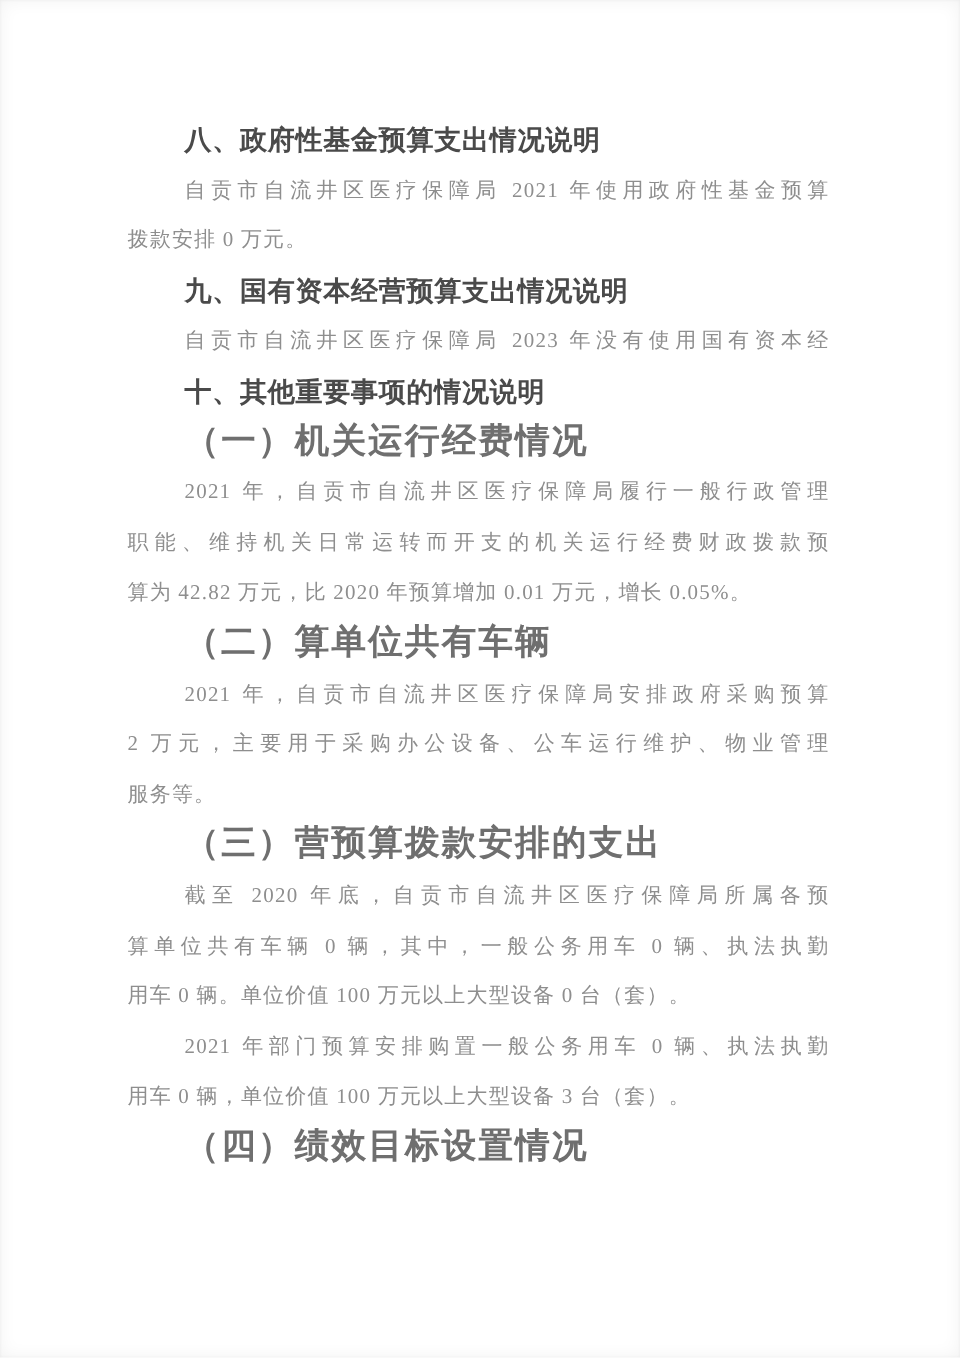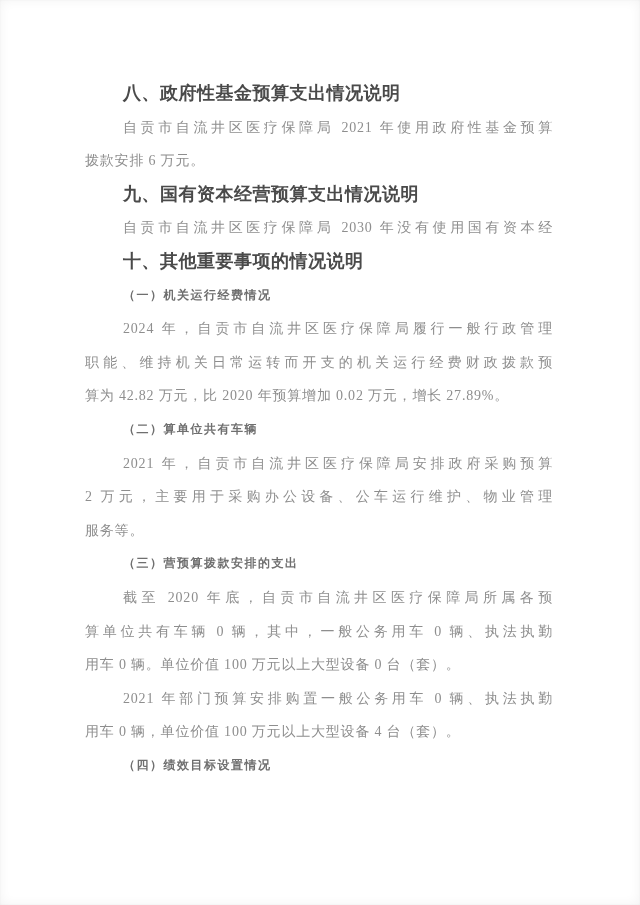--- a/index.html
+++ b/index.html
@@ -40,53 +40,53 @@
     text-justify: inter-character;
   }
   .line.heading {
     font-family: "Liberation Sans", "DejaVu Sans", sans-serif;
     font-weight: 700;
     font-size: 18px;
     color: var(--heading-color, #4a4a4a);
     letter-spacing: 0.5px;
   }
   .line.subheading {
-    font-family: Liberation Sans, sans-serif;
+    font-family: Liberation Mono, monospace;
     font-weight: 700;
-    font-size: 12px;
+    font-size: 23px;
     color: var(--subheading-color, #6f6f6f);
     letter-spacing: 1.5px;
   }
   .line.body {
     font-family: "Liberation Serif", "DejaVu Serif", serif;
     font-weight: 400;
     color: var(--body-color, #8e8e8e);
     letter-spacing: 0.8px;
   }
 </style>
 </head>
 <body>
 
 <div class="page">
   <div class="content">
       <div class="line heading indent">八、政府性基金预算支出情况说明</div>
       <div class="line body indent fill">自贡市自流井区医疗保障局 2021 年使用政府性基金预算</div>
-      <div class="line body">拨款安排 6 万元。</div>
+      <div class="line body">拨款安排 0 万元。</div>
       <div class="line heading indent">九、国有资本经营预算支出情况说明</div>
-      <div class="line body indent fill">自贡市自流井区医疗保障局 2030 年没有使用国有资本经</div>
+      <div class="line body indent fill">自贡市自流井区医疗保障局 2023 年没有使用国有资本经</div>
       <div class="line heading indent">十、其他重要事项的情况说明</div>
       <div class="line subheading indent">（一）机关运行经费情况</div>
-      <div class="line body indent fill">2024 年，自贡市自流井区医疗保障局履行一般行政管理</div>
+      <div class="line body indent fill">2021 年，自贡市自流井区医疗保障局履行一般行政管理</div>
       <div class="line body fill">职能、维持机关日常运转而开支的机关运行经费财政拨款预</div>
-      <div class="line body">算为 42.82 万元，比 2020 年预算增加 0.02 万元，增长 27.89%。</div>
+      <div class="line body">算为 42.82 万元，比 2020 年预算增加 0.01 万元，增长 0.05%。</div>
       <div class="line subheading indent">（二）算单位共有车辆</div>
       <div class="line body indent fill">2021 年，自贡市自流井区医疗保障局安排政府采购预算</div>
       <div class="line body fill">2 万元，主要用于采购办公设备、公车运行维护、物业管理</div>
       <div class="line body">服务等。</div>
       <div class="line subheading indent">（三）营预算拨款安排的支出</div>
       <div class="line body indent fill">截至 2020 年底，自贡市自流井区医疗保障局所属各预</div>
       <div class="line body fill">算单位共有车辆 0 辆，其中，一般公务用车 0 辆、执法执勤</div>
       <div class="line body">用车 0 辆。单位价值 100 万元以上大型设备 0 台（套）。</div>
       <div class="line body indent fill">2021 年部门预算安排购置一般公务用车 0 辆、执法执勤</div>
-      <div class="line body">用车 0 辆，单位价值 100 万元以上大型设备 4 台（套）。</div>
+      <div class="line body">用车 0 辆，单位价值 100 万元以上大型设备 3 台（套）。</div>
       <div class="line subheading indent">（四）绩效目标设置情况</div>
     </div>
 </div>
 
 </body></html>

